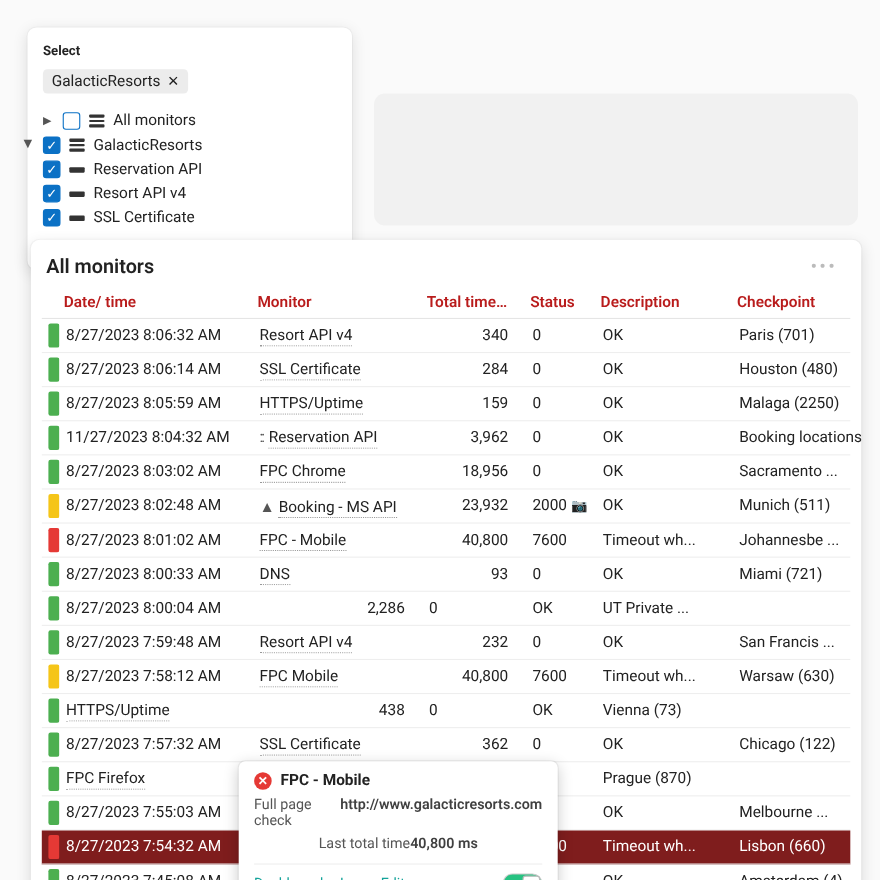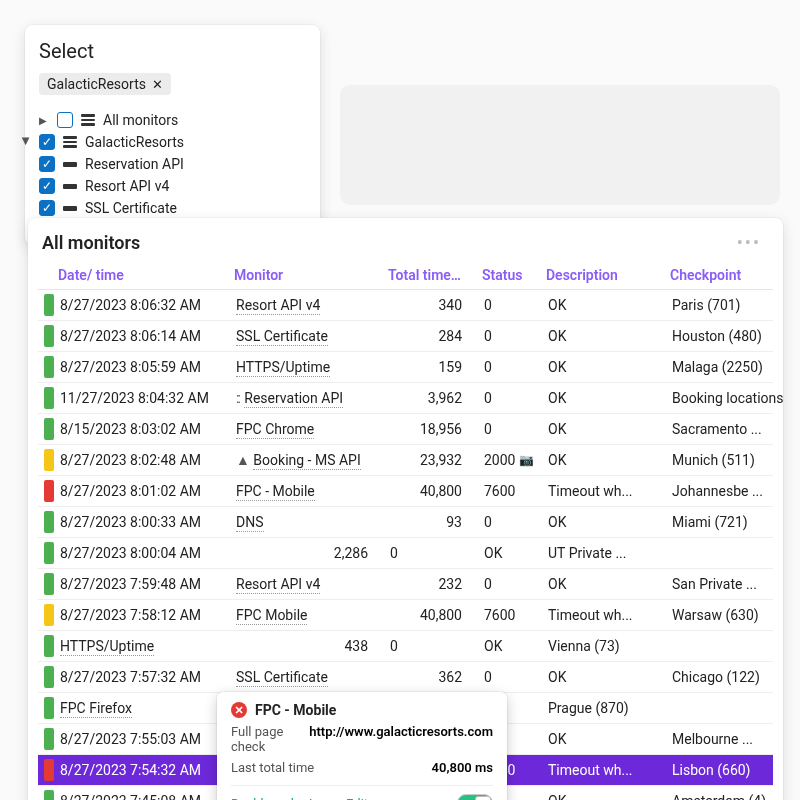--- a/index.html
+++ b/index.html
@@ -19,21 +19,21 @@
     position: absolute;
     left: 25px;
     top: 25px;
     width: 295px;
     background: #fff;
     border-radius: 8px;
     box-shadow: 0 4px 14px rgba(0,0,0,0.12), 0 0 0 1px rgba(0,0,0,0.03);
     padding: 14px 14px 20px 14px;
     min-height: 220px;
   }
-  .select-title { font-weight: 400; font-size: 20px; margin-bottom: 10px; }
+  .select-title { font-weight: 700; font-size: 12px; margin-bottom: 10px; }
   .chip {
     display: inline-flex; align-items: center;
     background: #ececec; border-radius: 4px;
     padding: 3px 8px; font-size: 14px; gap: 6px;
     margin-bottom: 14px;
   }
   .chip .x { font-size: 13px; cursor: pointer; }
   .tree { list-style: none; margin: 0; padding: 0; }
   .tree li { display: flex; align-items: center; gap: 8px; padding: 3px 0; }
   .tree-indent-1 { padding-left: 6px; }
@@ -80,21 +80,21 @@
   .thead, .trow {
     display: grid;
     grid-template-columns: 12px 172px 150px 90px 60px 120px 120px;
     align-items: center;
     column-gap: 4px;
   }
   .thead {
     padding: 6px 4px;
     border-bottom: 1px solid #e5e5e5;
     font-weight: 600;
-    color: #8b5cf6;
+    color: #b91c1c;
   }
   .thead div { white-space: nowrap; overflow: hidden; text-overflow: ellipsis; }
   .trow {
     padding: 2px 4px;
     border-bottom: 1px solid #eee;
     min-height: 24px;
   }
   .trow > div {
     white-space: nowrap; overflow: hidden; text-overflow: ellipsis;
     padding: 2px 2px;
@@ -107,43 +107,43 @@
   .sb-red    { background: #e53935; }
   .monitor-cell span.u {
     border-bottom: 1px dotted #999;
     padding-bottom: 1px;
   }
   .num { text-align: right; padding-right: 16px !important; }
   .st-cell { display: flex; align-items: center; gap: 4px; }
   .cam-icon { font-size: 12px; }
   .dots-prefix { letter-spacing: -2px; margin-right: 2px; color: #555; }
   .trow.selected {
-    background: #6d28d9;
+    background: #7f1d1d;
     color: #fff;
   }
   .trow.selected .monitor-cell span.u { border-bottom-color: #fff; }
   
   .popover {
     position: absolute;
     left: 217px; top: 692px;
     width: 290px;
     background: #fff;
     border-radius: 6px;
     box-shadow: 0 4px 14px rgba(0,0,0,0.20), 0 0 0 1px rgba(0,0,0,0.05);
     padding: 10px 14px 12px 14px;
     font-size: 13px;
   }
   .popover header { display: flex; align-items: center; gap: 8px; font-weight: 700; font-size: 14px; }
   .err-icon {
     width: 16px; height: 16px; border-radius: 50%; background: #e53935;
     display: inline-flex; align-items: center; justify-content: center;
     color: #fff; font-size: 11px; line-height: 1;
   }
-  .popover .kv { display: flex; justify-content: space-between; padding-top: 6px; color: #555; }
-  .popover .kv b { color: #000000; font-weight: 600; }
+  .popover .kv { display: flex; justify-content: center; padding-top: 6px; color: #555; }
+  .popover .kv b { color: #404040; font-weight: 600; }
   .popover .actions {
     display: flex; justify-content: space-between; align-items: center;
     border-top: 1px solid #eee; margin-top: 10px; padding-top: 8px;
   }
   .popover .links a { color: #14a39a; text-decoration: underline; margin-right: 12px; font-size: 13px; }
   .toggle {
     width: 36px; height: 18px; background: #26c281; border-radius: 10px;
     border: 1px solid #ccc; position: relative;
   }
   .toggle::after {
@@ -268,21 +268,21 @@
         <div class="st-cell">
           <span>0</span>
         </div>
         <div>OK</div>
         <div>Booking locations</div>
       </div>
       <div class="trow">
         <div>
           <div class="status-bar sb-green"></div>
         </div>
-        <div>8/15/2023 8:03:02 AM</div>
+        <div>8/27/2023 8:03:02 AM</div>
         <div class="monitor-cell"><span class="u">FPC Chrome</span></div>
         <div class="num">18,956</div>
         <div class="st-cell">
           <span>0</span>
         </div>
         <div>OK</div>
         <div>Sacramento ...</div>
       </div>
       <div class="trow">
         <div>
@@ -340,21 +340,21 @@
         <div>
           <div class="status-bar sb-green"></div>
         </div>
         <div>8/27/2023 7:59:48 AM</div>
         <div class="monitor-cell"><span class="u">Resort API v4</span></div>
         <div class="num">232</div>
         <div class="st-cell">
           <span>0</span>
         </div>
         <div>OK</div>
-        <div>San Private ...</div>
+        <div>San Francis ...</div>
       </div>
       <div class="trow">
         <div>
           <div class="status-bar sb-yellow"></div>
         </div>
         <div>8/27/2023 7:58:12 AM</div>
         <div class="monitor-cell"><span class="u">FPC Mobile</span></div>
         <div class="num">40,800</div>
         <div class="st-cell">
           <span>7600</span>

